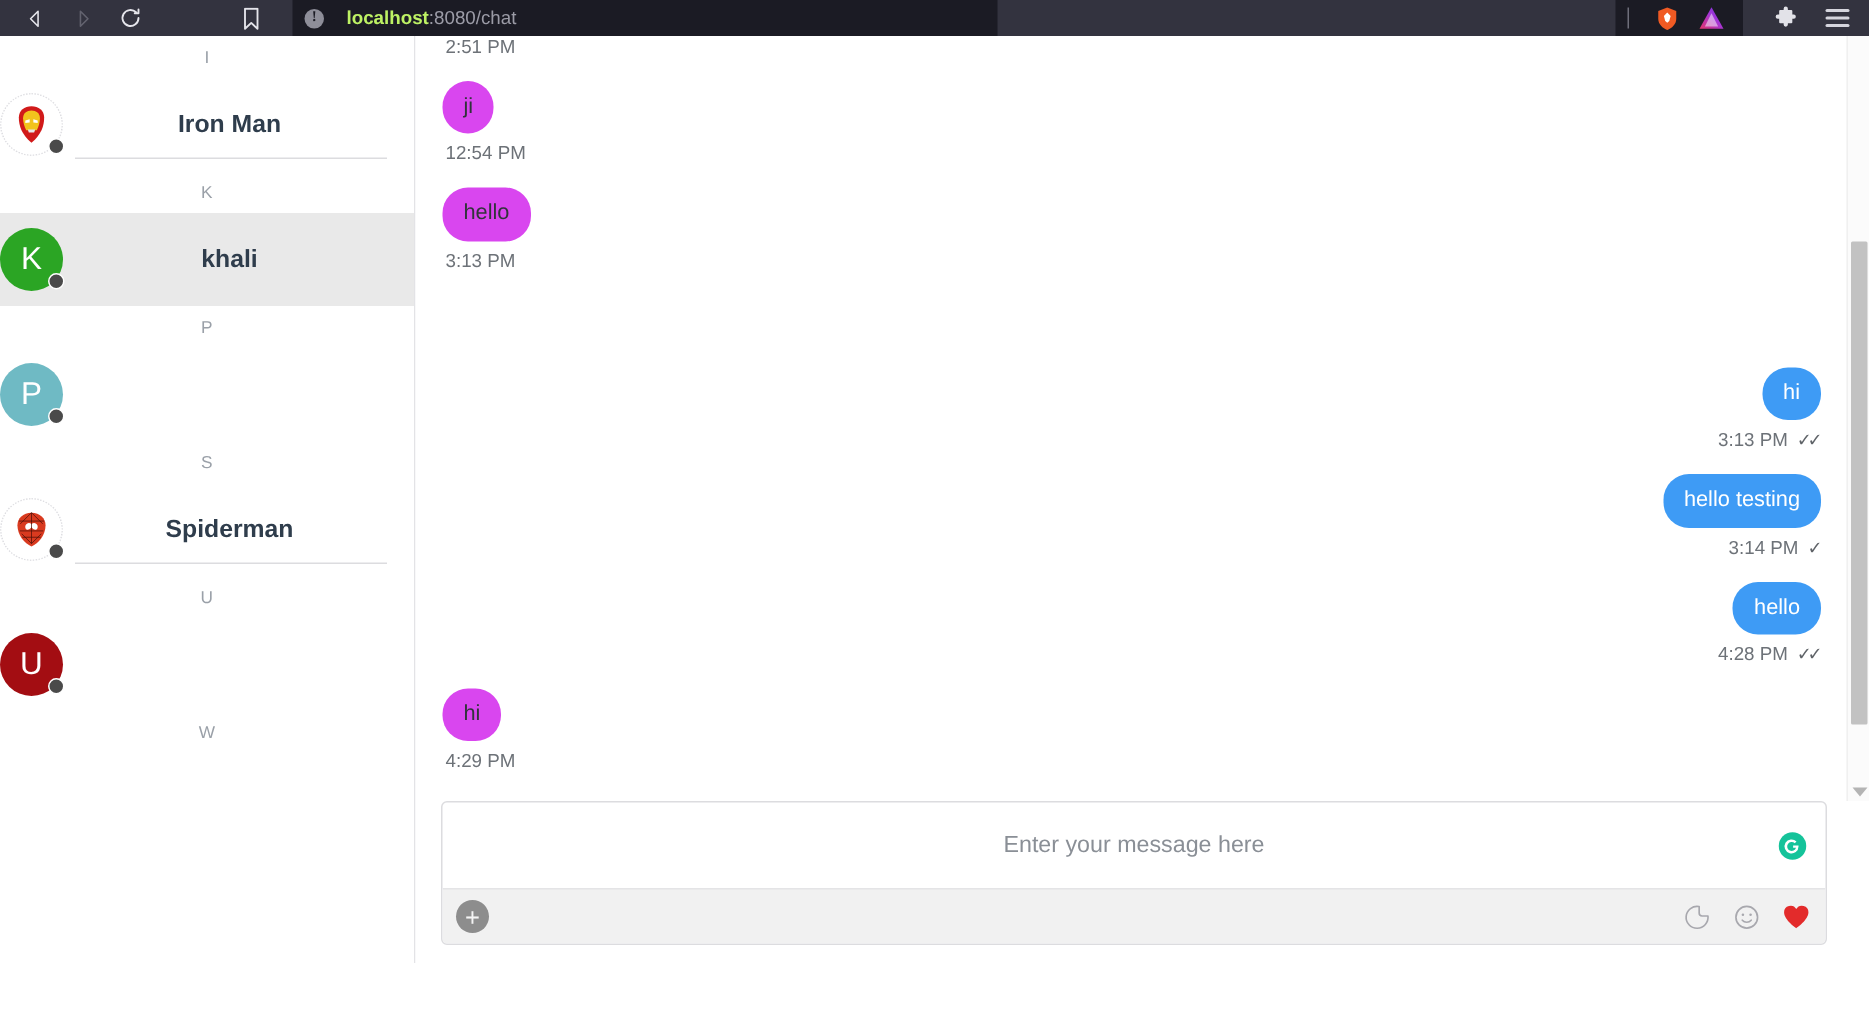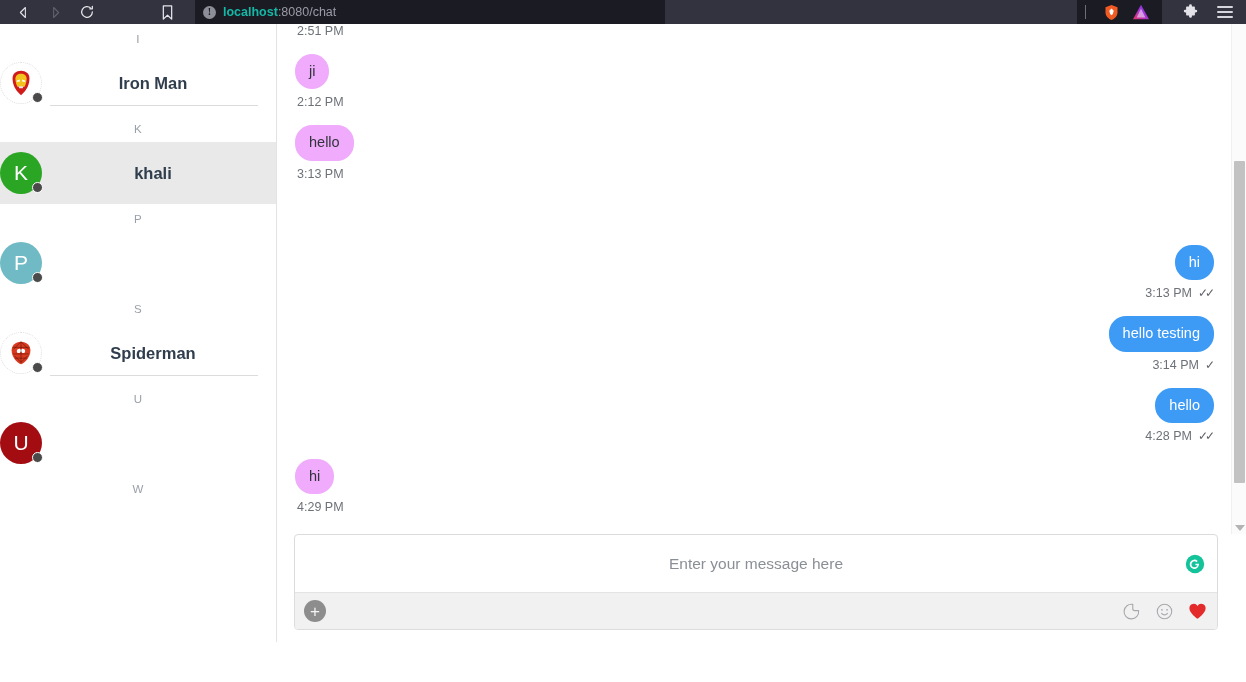--- a/index.html
+++ b/index.html
@@ -29,21 +29,21 @@
     min-width: 470px;
   }
   .url-info-icon {
     width: 13px; height: 13px; border-radius: 50%;
     background: #8e8e99;
     color: #1b1b24; font-size: 10px; font-weight: bold;
     display: flex; align-items: center; justify-content: center;
     margin-right: 7px; line-height: 1; font-family: "Liberation Serif", serif;
   }
   .url-text { font-size: 12.5px; color: #9b9ba6; white-space: nowrap; }
-  .url-host { color: #14b8a6; font-weight: bold; }
+  .url-host { color: #bef264; font-weight: bold; margin-left: 8px; }
   .chrome-right {
     position: absolute; right: 0; top: 0; height: 24px;
     display: flex; align-items: center; gap: 0px;
   }
   .brave-zone {
     background: #1b1b24; height: 24px; display:flex; align-items:center; gap: 12px;
     padding: 0 12px 0 8px;
   }
   .chrome-sep { width: 1px; height: 14px; background: #6e6e7a; margin-right: 4px;}
   .ext-zone { display:flex; align-items:center; gap: 18px; padding: 0 13px 0 20px; }
@@ -130,21 +130,21 @@
   .msg.in { align-items: flex-start; }
   .msg.out { align-items: flex-end; }
   .bubble {
     max-width: 60%;
     padding: 9px 14px;
     border-radius: 17px;
     font-size: 14.5px;
     line-height: 1.2;
     word-wrap: break-word;
   }
-  .msg.in .bubble { background: #f0abfc; color: #30343a; }
+  .msg.in .bubble { background: #d946ef; color: #30343a; }
   .msg.out .bubble { background: #3e9bf5; color: #ffffff; }
   .meta {
     display: flex; align-items: center; gap: 6px;
     font-size: 12.5px; color: #6d7278;
     margin-top: 6px;
   }
   .msg.in .meta { padding-left: 2px; }
   .msg.out .meta { padding-right: 2px; }
   .ticks { color: #5f6368; font-size: 12px; letter-spacing: -3px; display:inline-block; }
   .msg-top-cut { margin-top: -6px; }
@@ -382,21 +382,21 @@
 
       <div class="msg in msg-top-cut">
         <div class="meta">
           <span>2:51 PM</span>
         </div>
       </div>
 
       <div class="msg in">
         <div class="bubble">ji</div>
         <div class="meta">
-          <span>2:12 PM</span>
+          <span>12:54 PM</span>
         </div>
       </div>
 
       <div class="msg in">
         <div class="bubble">hello</div>
         <div class="meta">
           <span>3:13 PM</span>
         </div>
       </div>
 

